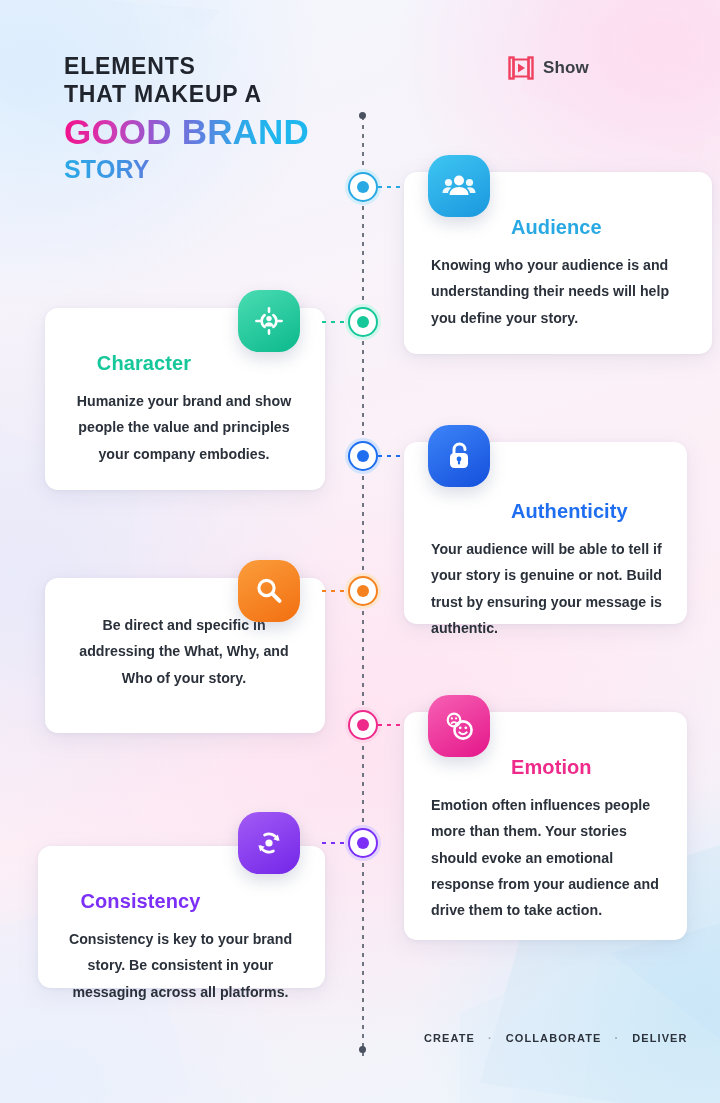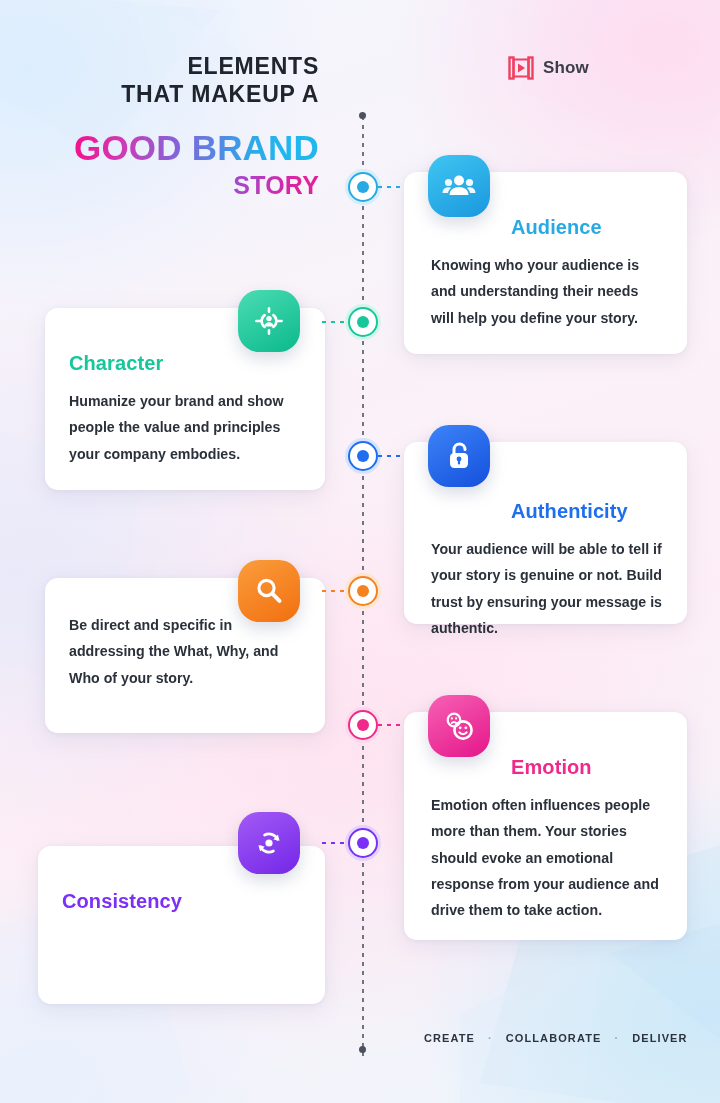--- a/index.html
+++ b/index.html
@@ -18,30 +18,30 @@
       radial-gradient(ellipse 520px 420px at 50% 68%, rgba(255,223,238,.70) 0%, rgba(255,223,238,0) 72%),
       radial-gradient(ellipse 420px 340px at 98% 92%, rgba(205,234,250,.95) 0%, rgba(205,234,250,0) 70%),
       radial-gradient(ellipse 360px 300px at 6% 98%, rgba(232,240,253,.9) 0%, rgba(232,240,253,0) 72%),
       linear-gradient(160deg, #f3f6fd 0%, #fbf1f8 42%, #fdeef6 62%, #eef6fc 100%);
     overflow: hidden;
   }
   .poly { position: absolute; opacity: .5; pointer-events: none; }
 
   
   .headline {
-    position: absolute; left: 74px; top: 52px;
-    font-weight: 700; letter-spacing: .5px; line-height: 1.22; text-align: right;
+    position: absolute; left: 64px; top: 52px;
+    font-weight: 700; letter-spacing: .5px; line-height: 1.22;
   }
   .headline .l1, .headline .l2 {
     font-size: 23px; color: #20242c; font-weight: 700; letter-spacing: .8px;
     display: block;
   }
   .headline .big {
     display: block; font-size: 35px; font-weight: 800; letter-spacing: .2px;
-    line-height: 1.22; margin-top: 19px;
+    line-height: 1.22; margin-top: 3px;
     background: linear-gradient(95deg,#f5108a 0%, #cf3bb4 20%, #8a5fd6 40%, #5f7fe0 55%, #2fa8e8 72%, #20b7ef 85%);
     -webkit-background-clip: text; background-clip: text;
     -webkit-text-fill-color: transparent; color: transparent;
   }
   .headline .big2 {
     display: block; font-size: 25px; font-weight: 800; letter-spacing: .2px;
     line-height: 1.24;
     background: linear-gradient(95deg,#29a9e6 0%, #3f95e3 22%, #7a63d8 50%, #b23fc4 72%, #e0219b 92%);
     -webkit-background-clip: text; background-clip: text;
     -webkit-text-fill-color: transparent; color: transparent;
@@ -72,21 +72,21 @@
     background-image: linear-gradient(to right, currentColor 0 4px, transparent 4px 9px);
     background-size: 9px 2px;
   }
 
   
   .card {
     position: absolute; background: #fff; border-radius: 13px;
     box-shadow: 0 6px 22px rgba(120,130,170,.13), 0 1px 4px rgba(120,130,170,.10);
   }
   .card.right { padding: 34px 24px 22px 27px; }
-  .card.left  { padding: 34px 26px 22px 24px; text-align: left; }
+  .card.left  { padding: 34px 26px 22px 24px; text-align: center; }
   .card h3 { font-size: 20px; font-weight: 800; letter-spacing: .1px; margin-bottom: 13px; }
   .card p  { font-size: 14.2px; line-height: 1.85; color: #2b313b; font-weight: 600; }
   .card.right h3 { padding-left: 80px; margin-top: 10px; }
   .card.left  h3 { padding-right: 80px; margin-top: 10px; }
 
   .badge {
     position: absolute; width: 62px; height: 62px; border-radius: 21px;
     display: flex; align-items: center; justify-content: center;
     box-shadow: 0 7px 16px rgba(90,100,140,.22);
   }
@@ -138,21 +138,21 @@
         <polygon points="10,7.5 17,12 10,16.5" fill="#ef4060"></polygon>
       </svg>
     </span>
     <span class="brand-name">Show</span>
   </div>
 
   <div class="axis"></div>
   <div class="axis-cap" style="top:112px;"></div>
   <div class="axis-cap" style="top:1046px;"></div>
 
-  <div class="card right" style="left:404px; top:172px; width:283px; height:182px;">
+  <div class="card right" style="left:404px; top:172px; width:308px; height:182px;">
     <h3 style="color:#29a9e3;">Audience</h3>
     <p>Knowing who your audience is and understanding their needs will help you define your story.</p>
   </div>
   <div class="badge" style="left:428px; top:155px; background:linear-gradient(150deg,#3fc6f2,#1a97de);">
     <svg width="34" height="34" viewBox="0 0 34 34">
       <circle cx="17" cy="11.5" r="5" fill="#fff"></circle>
       <path d="M7.5 26c0-5.2 4.3-8 9.5-8s9.5 2.8 9.5 8z" fill="#fff"></path>
       <circle cx="6.5" cy="13.5" r="3.6" fill="#fff" opacity=".92"></circle>
       <path d="M0.5 24c0-3.7 2.8-5.8 6-5.8 1 0 2 .2 2.8.6-1.9 1.4-3 3.3-3.3 5.2z" fill="#fff" opacity=".92"></path>
       <circle cx="27.5" cy="13.5" r="3.6" fill="#fff" opacity=".92"></circle>
@@ -228,22 +228,23 @@
       <circle cx="18.2" cy="18.8" r="1.4" fill="#fff"></circle>
       <circle cx="23.8" cy="18.8" r="1.4" fill="#fff"></circle>
       <path d="M17.4 23.4a4.6 4.6 0 0 0 7.2 0" fill="none" stroke="#fff" stroke-width="2.2" stroke-linecap="round"></path>
     </svg>
   </div>
   <div class="node" style="left:350px; top:712px; box-shadow:0 0 0 2px #ee2a8b, 0 0 0 5px #fbd9ea;">
     <i style="background:#ee2a8b;"></i>
   </div>
   <div class="conn" style="left:378px; top:724px; color:#ee2a8b;"></div>
 
-  <div class="card left" style="left:38px; top:846px; width:287px; height:158px;">
+  <div class="card left" style="left:38px; top:846px; width:287px; height:142px;">
     <h3 style="color:#7b2ff7;">Consistency</h3>
+    <p>Consistency is key to your brand story. Be consistent in your messaging across all platforms.</p>
   </div>
   <div class="badge" style="left:238px; top:812px; background:linear-gradient(150deg,#a35bf5,#7326e8);">
     <svg width="34" height="34" viewBox="0 0 34 34">
       <g fill="none" stroke="#fff" stroke-width="2.7" stroke-linecap="round">
         <path d="M25.4 13.3A9.2 9.2 0 0 0 12.6 9"></path>
         <path d="M8.6 20.7A9.2 9.2 0 0 0 21.4 25"></path>
       </g>
       <polygon points="25.8,8.6 27.6,14.8 21.4,13.6" fill="#fff"></polygon>
       <polygon points="8.2,25.4 6.4,19.2 12.6,20.4" fill="#fff"></polygon>
       <circle cx="17" cy="17" r="3.6" fill="#fff"></circle>

